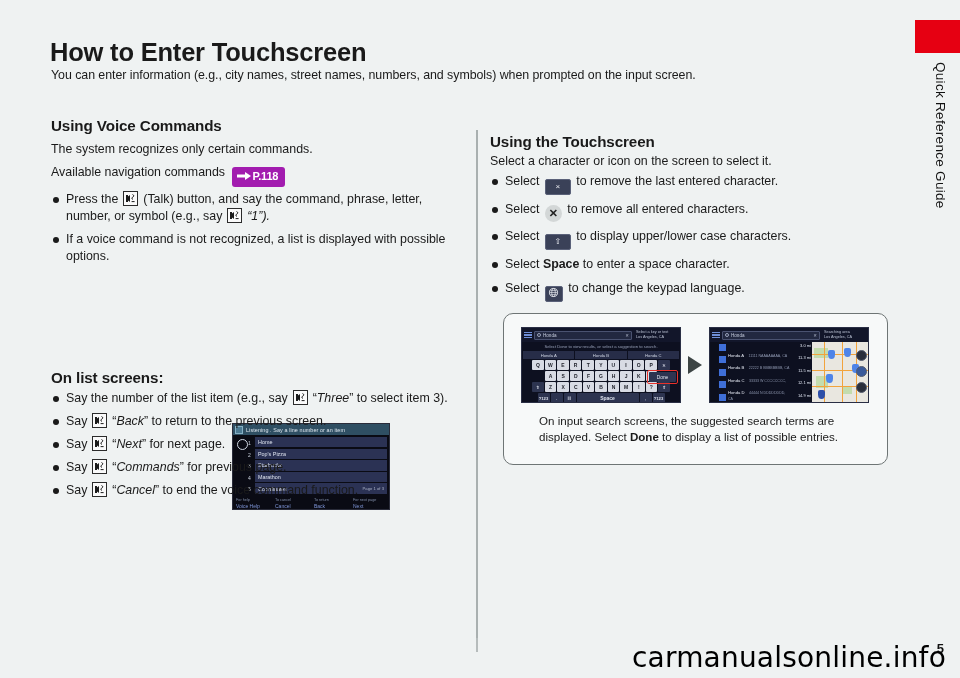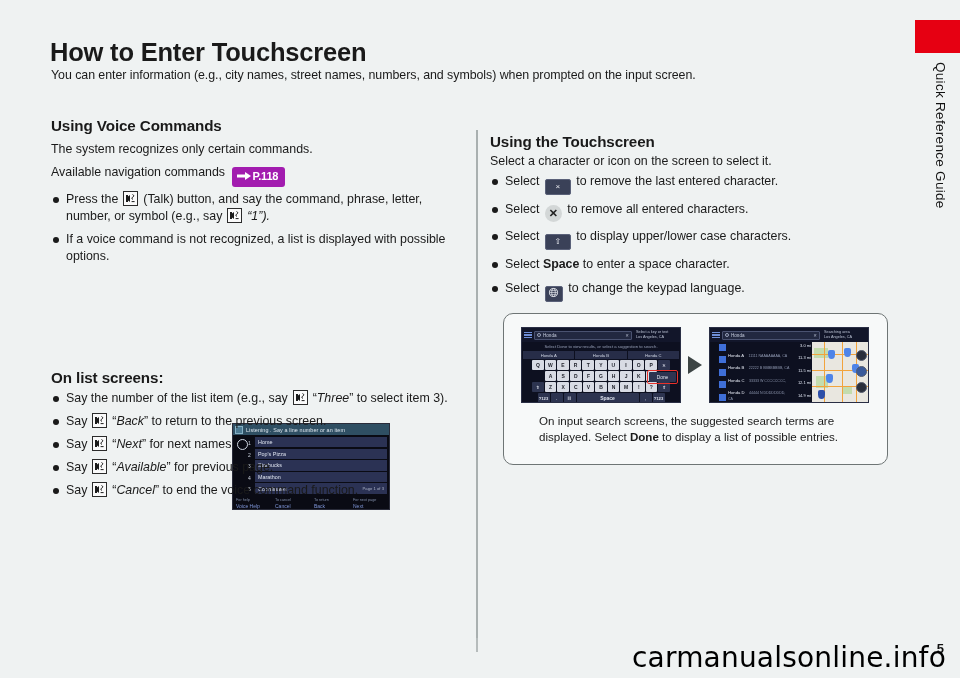--- a/index.html
+++ b/index.html
@@ -467,33 +467,33 @@
           <span>Say</span>
           <span class="vicon">
             <svg width="13" height="13" viewBox="0 0 13 13">
               <path d="M2 3h2v7H2z" fill="#1a1a1a"></path>
                 <path d="M4 4.5l2-1.5v7l-2-1.5z" fill="#1a1a1a"></path>
               <path d="M8.5 2.5c1.6.4 1.6 2.1.3 2.6-1.3.5-1.3 1.9.2 2.3" stroke="#1a1a1a" stroke-width="1" fill="none"></path>
               <path d="M7.6 9.6h3" stroke="#1a1a1a" stroke-width="1"></path>
             </svg>
           </span>
           “<span class="it">Next</span>”
-          <span>for next names.</span>
+          <span>for next page.</span>
         </li>
         <li>
           <span>Say</span>
           <span class="vicon">
             <svg width="13" height="13" viewBox="0 0 13 13">
               <path d="M2 3h2v7H2z" fill="#1a1a1a"></path>
                 <path d="M4 4.5l2-1.5v7l-2-1.5z" fill="#1a1a1a"></path>
               <path d="M8.5 2.5c1.6.4 1.6 2.1.3 2.6-1.3.5-1.3 1.9.2 2.3" stroke="#1a1a1a" stroke-width="1" fill="none"></path>
               <path d="M7.6 9.6h3" stroke="#1a1a1a" stroke-width="1"></path>
             </svg>
           </span>
-          “<span class="it">Available</span>”
+          “<span class="it">Commands</span>”
           <span>for previous page.</span>
         </li>
         <li>
           <span>Say</span>
           <span class="vicon">
             <svg width="13" height="13" viewBox="0 0 13 13">
               <path d="M2 3h2v7H2z" fill="#1a1a1a"></path>
                 <path d="M4 4.5l2-1.5v7l-2-1.5z" fill="#1a1a1a"></path>
               <path d="M8.5 2.5c1.6.4 1.6 2.1.3 2.6-1.3.5-1.3 1.9.2 2.3" stroke="#1a1a1a" stroke-width="1" fill="none"></path>
               <path d="M7.6 9.6h3" stroke="#1a1a1a" stroke-width="1"></path>

